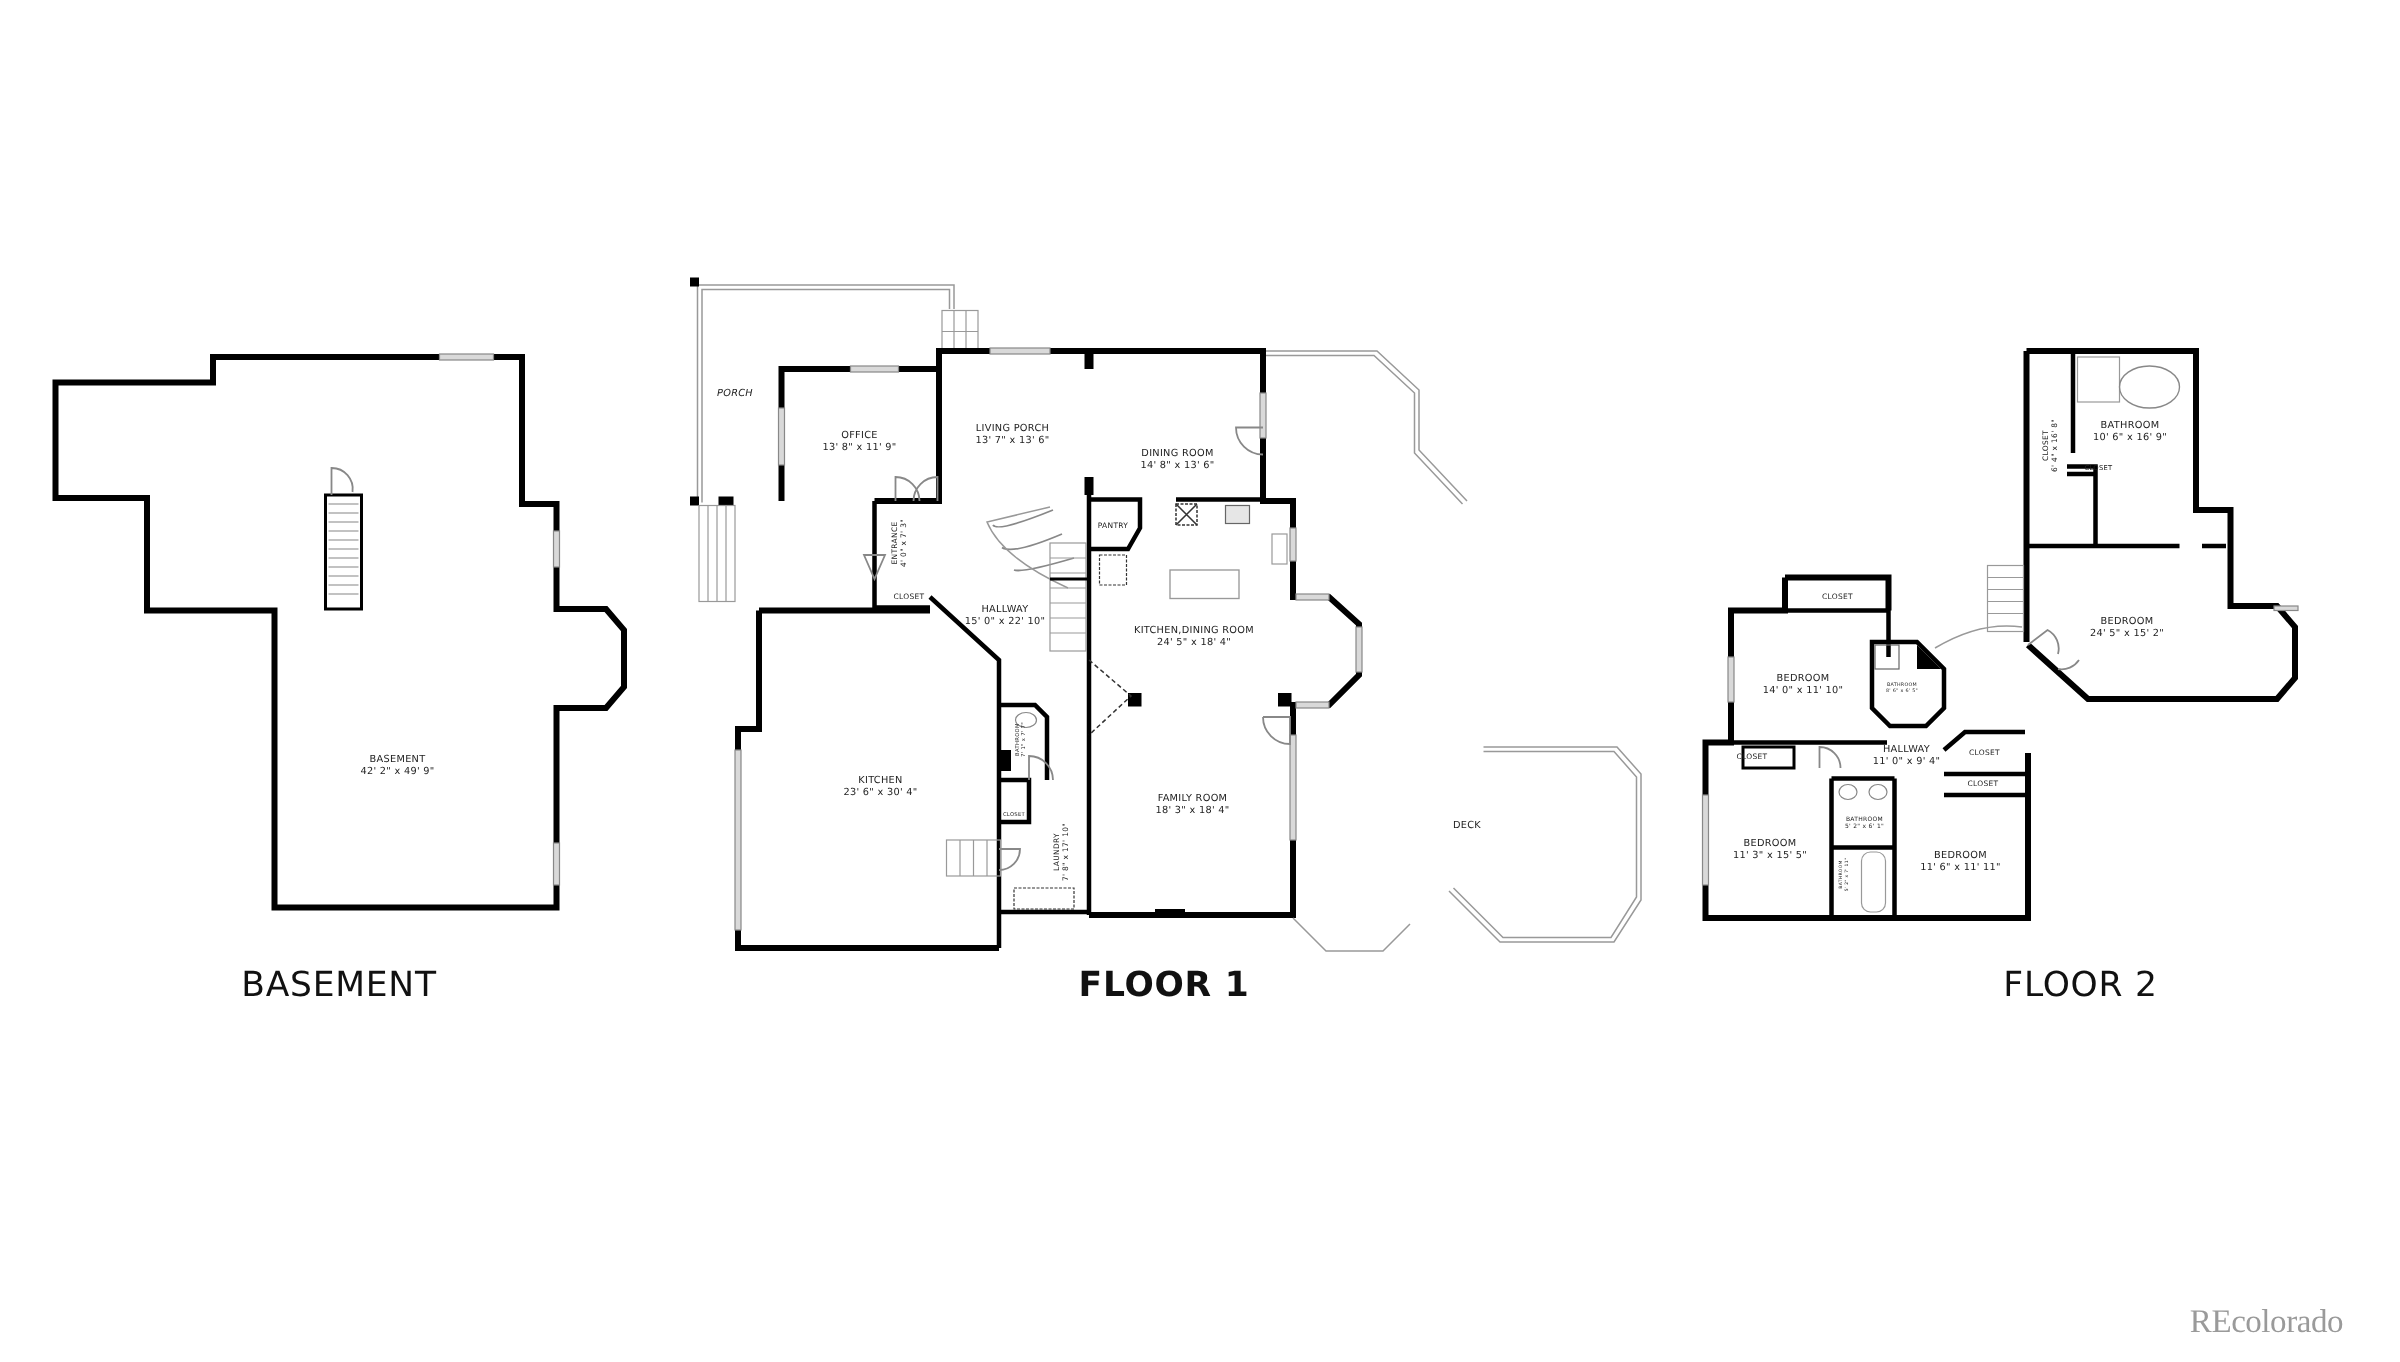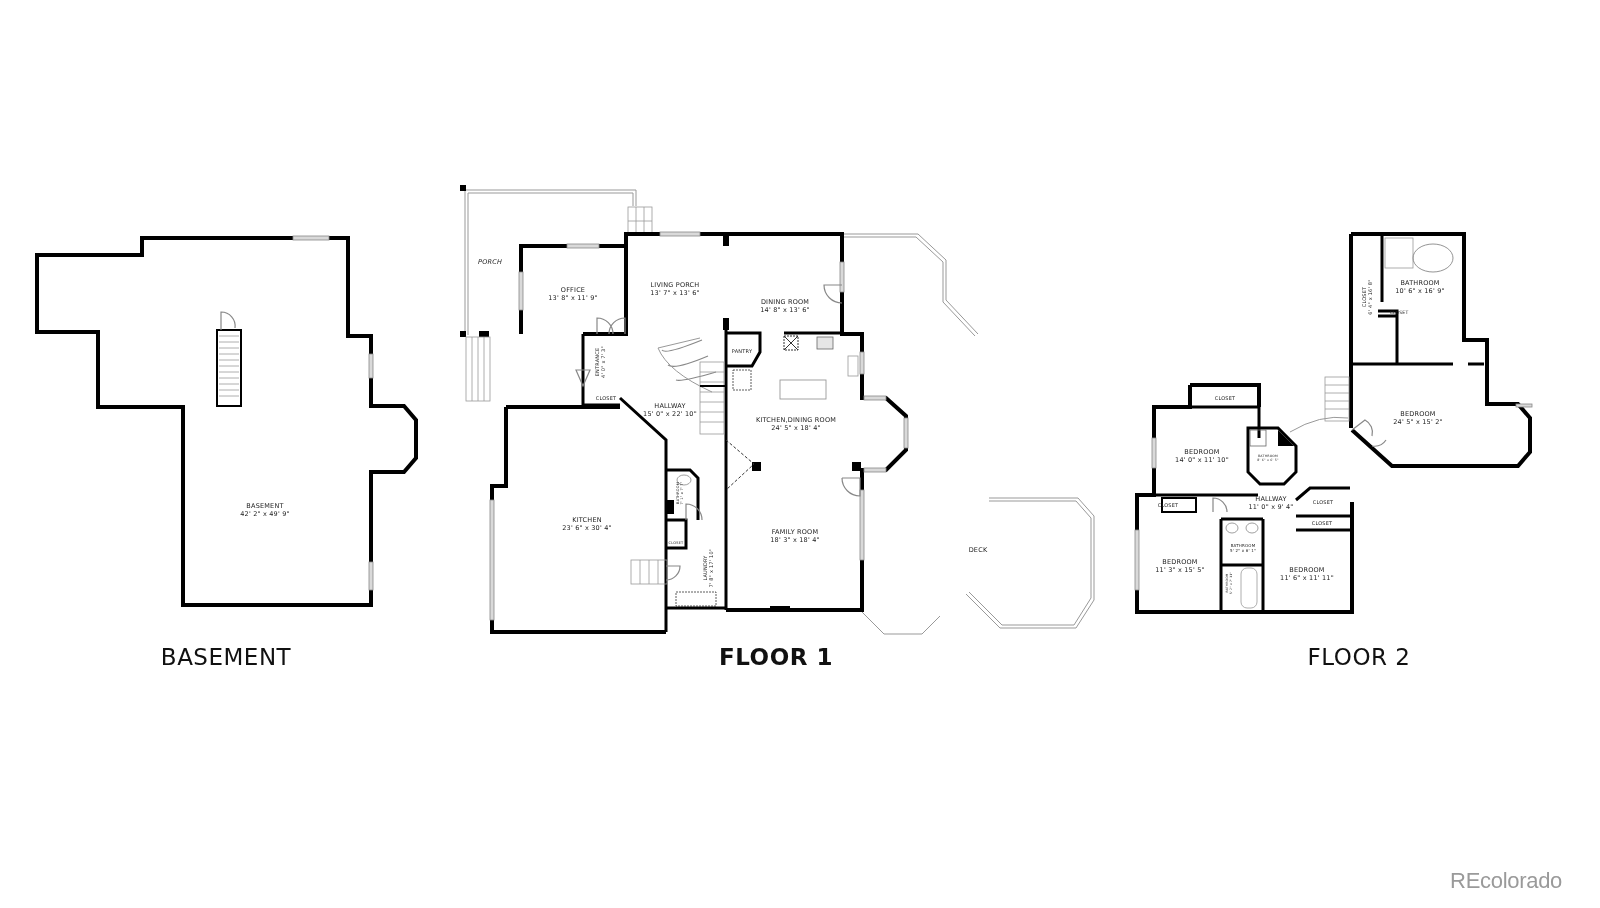--- a/index.html
+++ b/index.html
@@ -10,21 +10,21 @@
   .thin { fill:none; stroke:#888; stroke-width:1.2; }
   .dbl { fill:none; stroke:#999; stroke-width:1; }
   .win { fill:#d9d9d9; stroke:#888; stroke-width:0.8; }
   .dash { fill:none; stroke:#333; stroke-width:1; stroke-dasharray:3 2; }
   .blk { fill:#000; }
   .lbl { position:absolute; transform:translate(-50%,-50%); text-align:center; color:#222; font-family:"DejaVu Sans", sans-serif; font-size:6.5px; line-height:8px; white-space:nowrap; letter-spacing:0.2px; }
   .lbl .n, .lbl .d { display:block; }
   .lbl.sm { font-size:5px; line-height:6px; }
   .lbl.rot { transform:translate(-50%,-50%) rotate(-90deg); }
   .floor-title { position:absolute; transform:translateX(-50%); font-family:"DejaVu Sans", sans-serif; font-size:23px; color:#111; letter-spacing:0.5px; }
-  .brand { position:absolute; right:38px; bottom:14px; font-family:Liberation Sans, sans-serif; font-size:22px; color:#9a9a9a; letter-spacing:-0.3px; }
+  .brand { position:absolute; right:38px; bottom:14px; font-family:Liberation Serif, serif; font-size:22px; color:#9a9a9a; letter-spacing:-0.3px; }
 </style>
 </head>
 <body>
 
 <svg class="plan" viewBox="0 0 1600 908" xmlns="http://www.w3.org/2000/svg">
 
   <g>
     <path class="wall" d="M142 238 L348 238 L348 336 L371 336 L371 406 L404 406 L416 420 L416 458 L404 472 L371 472 L371 605 L183 605 L183 407 L98 407 L98 332 L37 332 L37 255 L142 255 Z"></path>
     <rect class="win" x="293" y="236" width="36" height="4"></rect>
     <rect class="win" x="369" y="354" width="4" height="24"></rect>
@@ -296,15 +296,15 @@
   <span class="n">BEDROOM</span>
   <span class="d">11' 6" x 11' 11"</span>
 </div>
 <div class="lbl sm rot" style="left:1229px;top:583px;font-size:3px;line-height:4px;">
   <span class="n">BATHROOM</span>
   <span class="d">5' 2" x 7' 11"</span>
 </div>
 
 <div class="floor-title" style="left:226px;top:644px;">BASEMENT</div>
 <div class="floor-title" style="left:776px;top:644px;font-weight:bold;">FLOOR 1</div>
-<div class="floor-title" style="left:1359px;top:644px;">FLOOR 2</div>
+<div class="floor-title" style="left:1387px;top:644px;">FLOOR 2</div>
 
 <div class="brand">REcolorado</div>
 
 </body></html>

